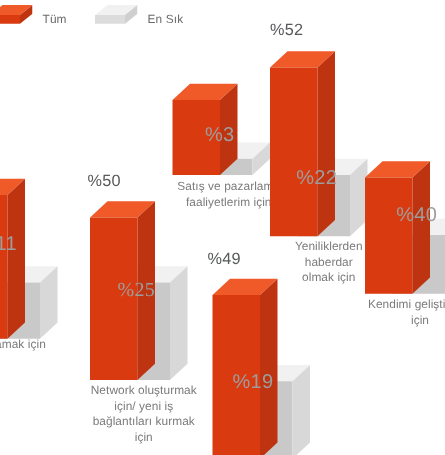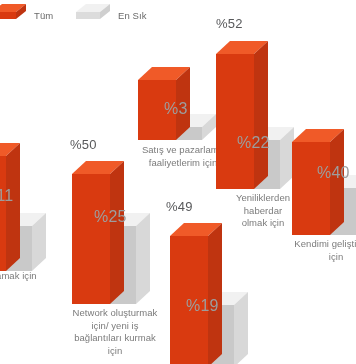--- a/index.html
+++ b/index.html
@@ -137,21 +137,21 @@
 
       <polygon points="22,66 36,53 78,53 64,66" fill="#f1f1f1"></polygon>
       <polygon points="22,66 64,66 64,144 22,144" fill="#c9c9c9"></polygon>
       <polygon points="64,66 78,53 78,131 64,144" fill="#d8d8d8"></polygon>
 
       <polygon points="0,14 14,1 52,1 38,14" fill="#f05a28"></polygon>
       <polygon points="0,14 38,14 38,144 0,144" fill="#d93a10"></polygon>
       <polygon points="38,14 52,1 52,131 38,144" fill="#bf3410"></polygon>
     </svg>
     <span class="value-top" style="left:-2px; top:-23px;">%50</span>
-    <span class="value-inner" style="left:22px; top:48px;">%25</span>
+    <span class="value-inner" style="left:22px; top:64px;font-family:Liberation Serif, serif;">%25</span>
     <span class="cat-label" style="left:-19px; top:147px; width:124px;">Network oluşturmak
 için/ yeni iş
 bağlantıları kurmak
 için</span>
   </div>
 
   <div class="bar-group" style="left:138px; top:66px;">
     <svg width="110" height="80" viewBox="0 0 110 80">
 
       <polygon points="22,61 36,48 78,48 64,61" fill="#f1f1f1"></polygon>

